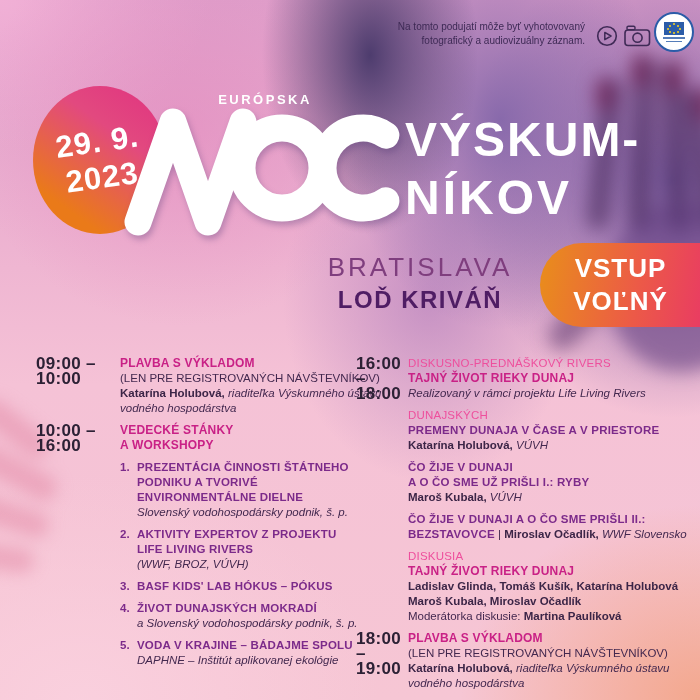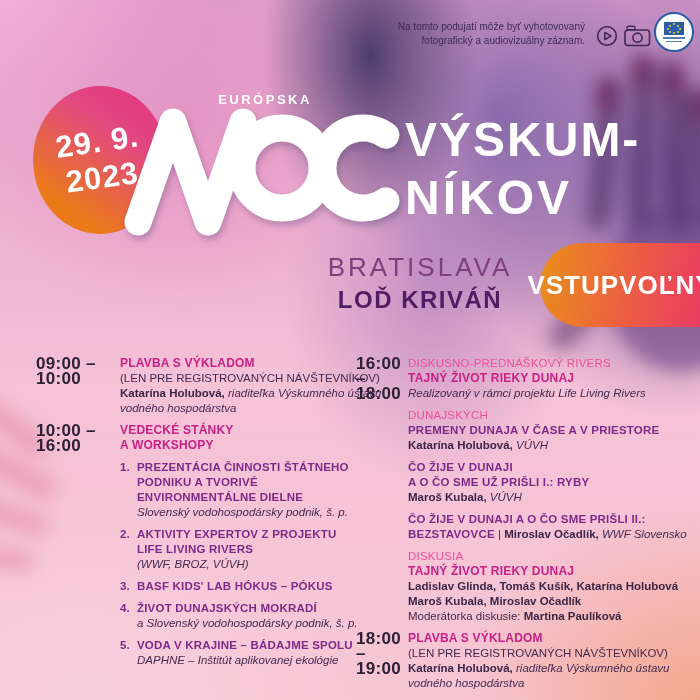--- a/index.html
+++ b/index.html
@@ -50,21 +50,21 @@
   .noc-svg{position:absolute;left:120px;top:98px;filter:drop-shadow(2px 4px 3px rgba(90,60,120,0.35));}
   .title1{position:absolute;left:405px;top:112px;color:#fff;font-weight:bold;font-size:48px;letter-spacing:2px;}
   .title2{position:absolute;left:405px;top:170px;color:#fff;font-weight:bold;font-size:48px;letter-spacing:3px;}
   
   .venue{position:absolute;left:270px;top:252px;width:300px;text-align:center;}
   .city{font-size:26px;letter-spacing:3px;color:#7f3e7e;}
   .place{font-size:24px;font-weight:bold;color:#4f1d64;letter-spacing:1.5px;margin-top:3px;}
   .pill{position:absolute;left:540px;top:243px;width:161px;height:84px;
     border-radius:42px 0 0 42px;
     background:linear-gradient(100deg,#e98a1e 5%,#ec5a47 60%,#e93c62 100%);
-    display:flex;flex-direction:row;align-items:center;justify-content:center;}
+    display:flex;flex-direction:column;align-items:center;justify-content:center;}
   .pill div{color:#fff;font-weight:bold;font-size:26px;line-height:33px;letter-spacing:1px;}
   
   .col{position:absolute;top:356px;}
   #col-left{left:36px;width:330px;}
   #col-right{left:356px;width:344px;}
   .block{display:grid;margin-bottom:7px;}
   #col-left .block{grid-template-columns:84px 1fr;}
   #col-right .block{grid-template-columns:52px 1fr;}
   .time-cell{font-weight:bold;color:#2c2135;font-size:17px;line-height:15px;letter-spacing:.3px;}
   .content-cell{position:relative;}

